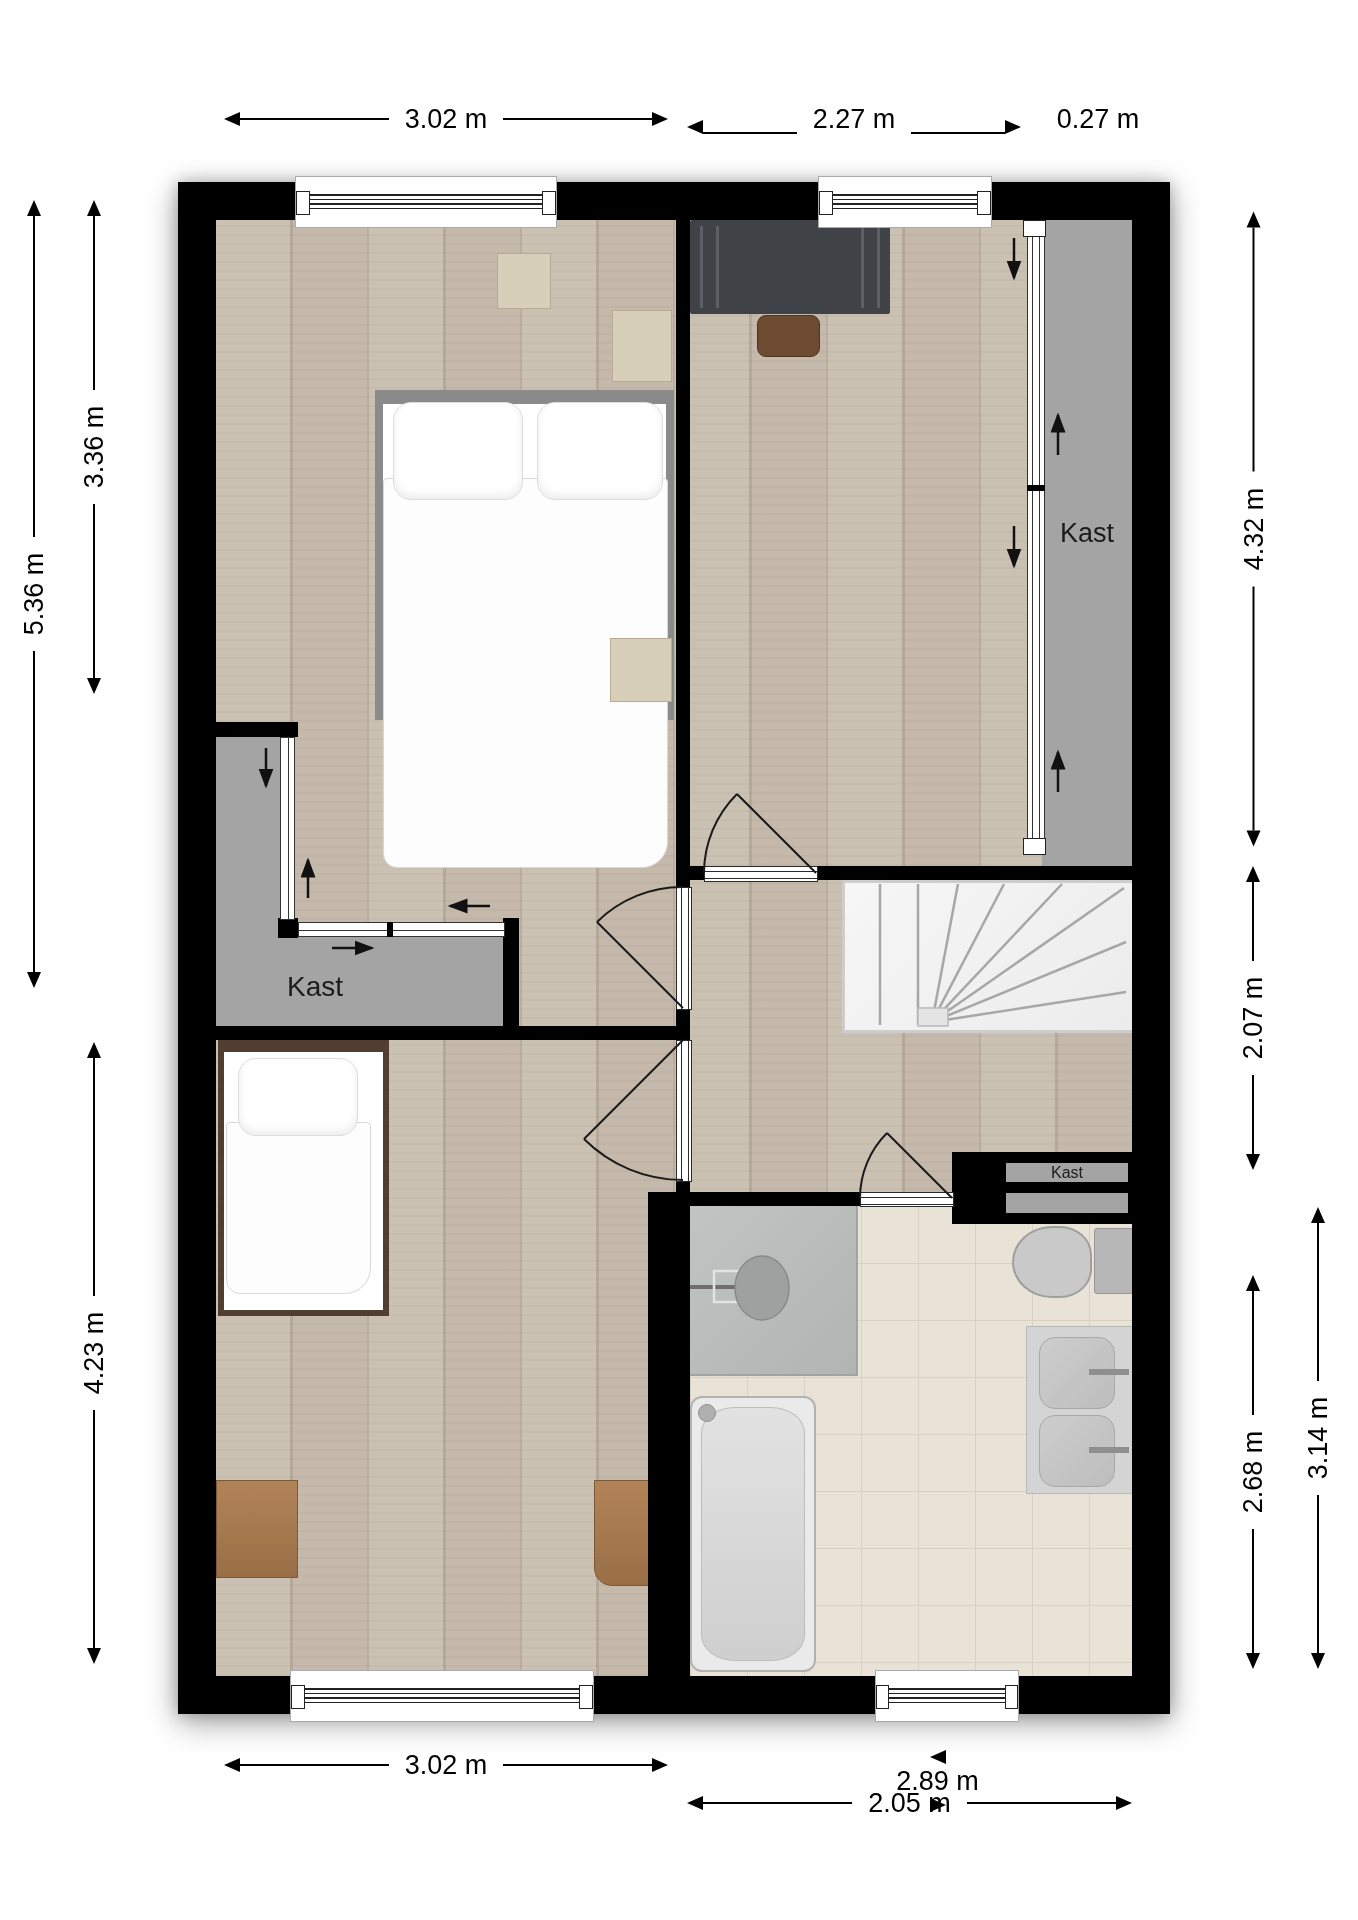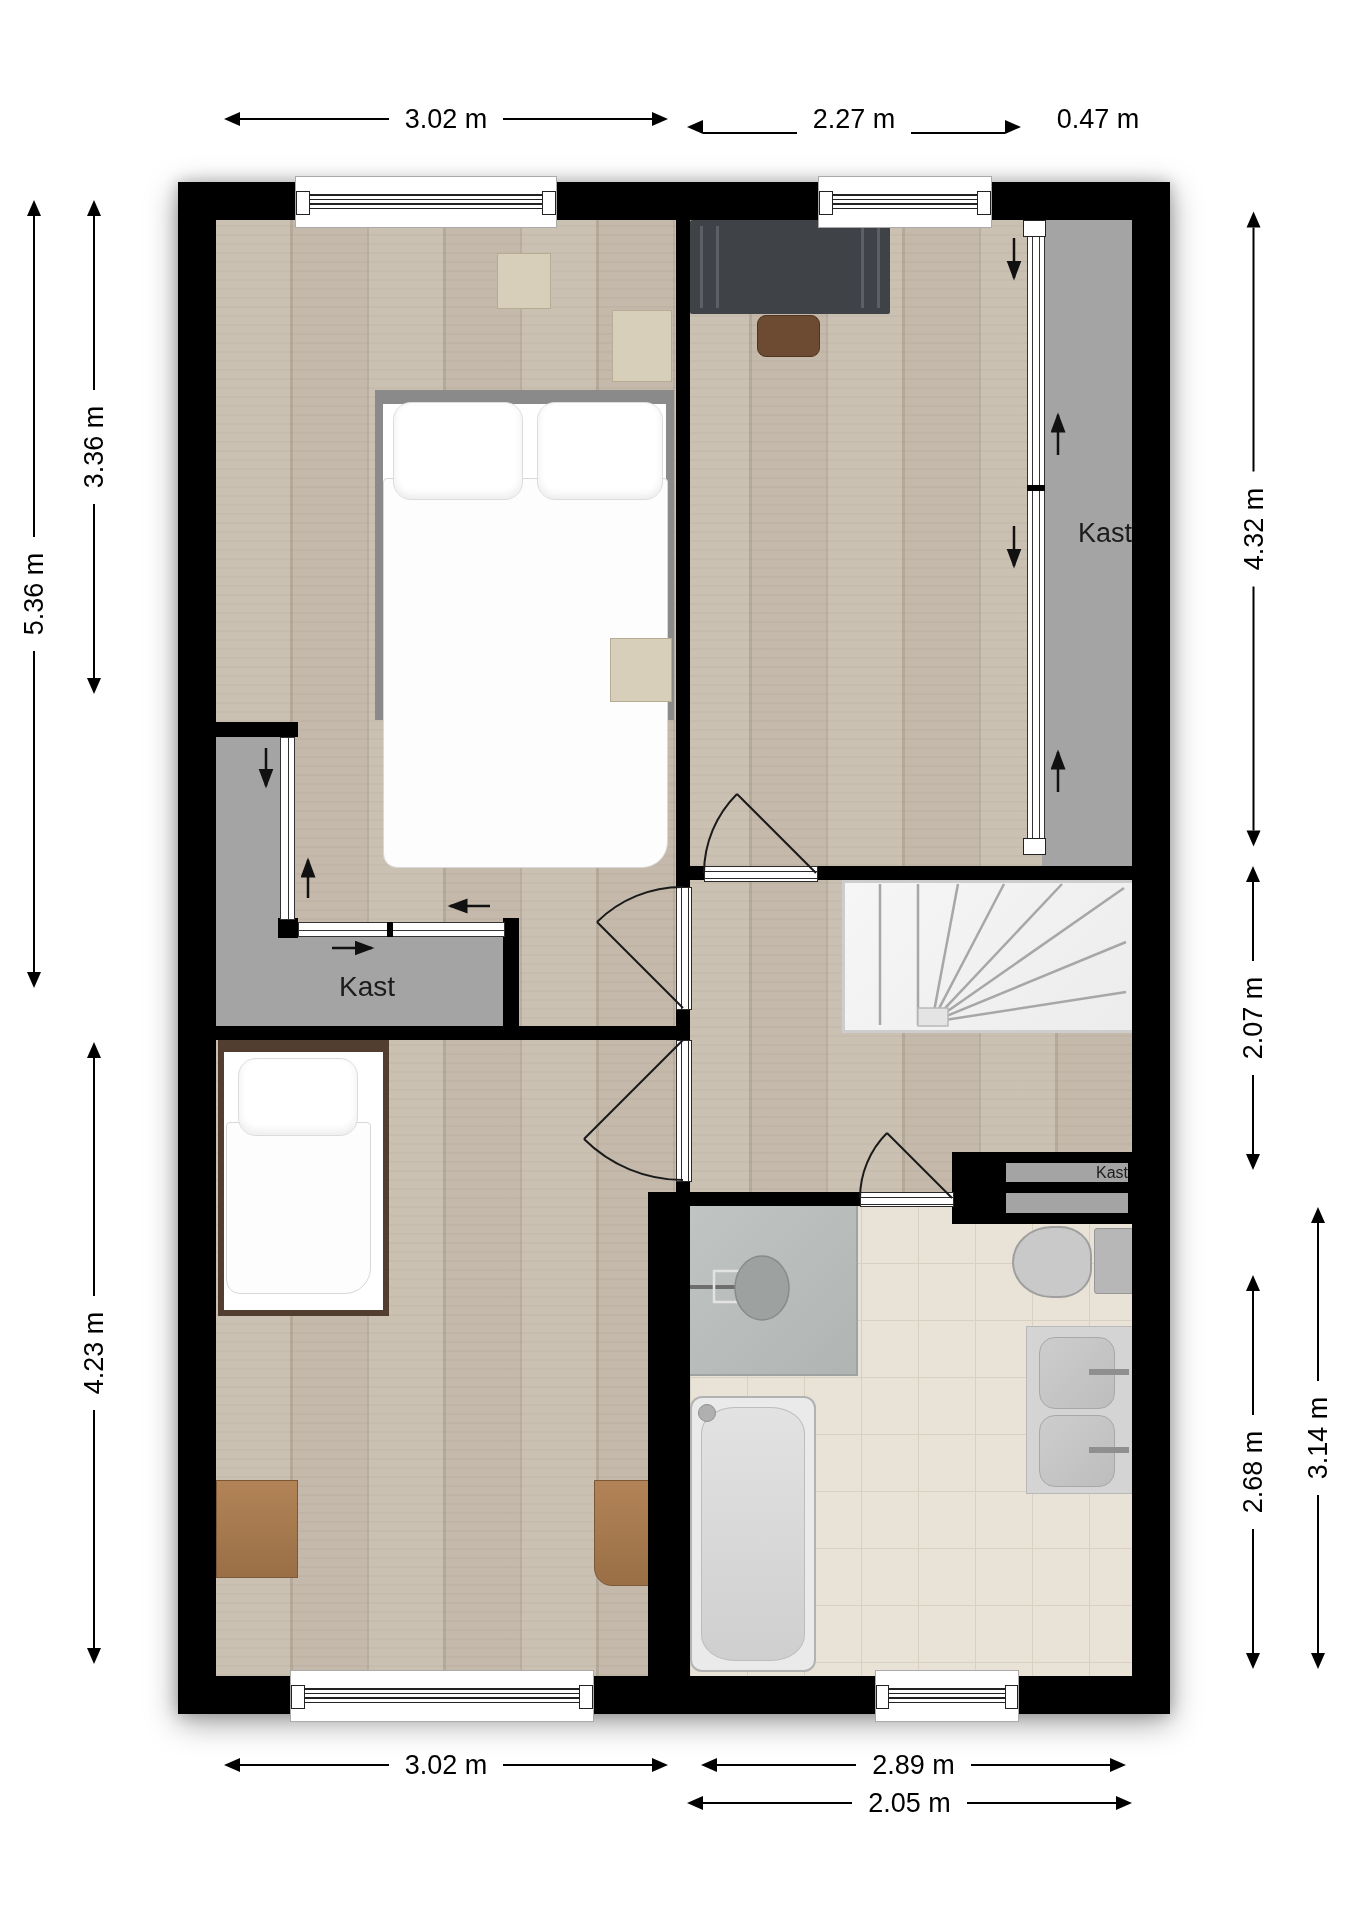--- a/index.html
+++ b/index.html
@@ -47,21 +47,21 @@
   .basin { position:absolute; background:linear-gradient(135deg,#cdcdcd,#bdbdbd); border:1.5px solid #a8a8a8; border-radius:16px; }
   .tub { background:#eaeaea; border:2px solid #b2b2b2; border-radius:12px; }
   .tub-in { position:absolute; left:9px; right:9px; top:9px; bottom:9px;
             background:linear-gradient(180deg,#e2e2e2,#cfcfcf); border:1.5px solid #bdbdbd; border-radius:34px/26px; }
   .shower { background:linear-gradient(135deg,#c0c4c2 0%,#b0b4b2 100%); border-right:2px solid #9fa3a1; border-bottom:2px solid #9fa3a1; }
   .toilet-tank { background:#b7b7b7; border:1.5px solid #979797; border-radius:3px; }
   .toilet-bowl { background:#c9c9c9; border:2px solid #9f9f9f; border-radius:50%; }
   .chair-seat { background:#6d4b33; border:1px solid #4f3420; border-radius:9px; }
 
   
-  .room-label { color:#1c1c1c; text-align:right; }
+  .room-label { color:#1c1c1c; text-align:center; }
 
   
   .dim { position:absolute; display:flex; align-items:center; height:30px; color:#000;
          font-size:27px; line-height:30px; white-space:nowrap; }
   .dim .ln { flex:1; height:0; border-top:2px solid #000; }
   .dim .lbl { padding:0 16px; }
   .ah { width:0; height:0; border-top:7px solid transparent; border-bottom:7px solid transparent; }
   .ah-l { border-right:16px solid #000; }
   .ah-r { border-left:16px solid #000; }
   .vdim { transform:rotate(-90deg); }
@@ -246,31 +246,31 @@
     <span class="ah ah-r"></span>
 </div>
 <div class="dim" style="left:687px;top:104px;width:334px;align-items:flex-end;">
   <span class="ah ah-l"></span>
     <span class="ln"></span>
   <span class="lbl">2.27 m</span>
   <span class="ln"></span>
     <span class="ah ah-r"></span>
 </div>
 <div class="dim" style="left:1038px;top:104px;width:120px;justify-content:center;">
-  <span class="lbl">0.47 m</span>
+  <span class="lbl">0.27 m</span>
 </div>
 
 <div class="dim" style="left:224px;top:1750px;width:444px;">
   <span class="ah ah-l"></span>
     <span class="ln"></span>
   <span class="lbl">3.02 m</span>
   <span class="ln"></span>
     <span class="ah ah-r"></span>
 </div>
-<div class="dim" style="left:701px;top:1750px;width:425px;">
+<div class="dim" style="left:725px;top:1750px;width:425px;flex-direction:column;">
   <span class="ah ah-l"></span>
     <span class="ln"></span>
   <span class="lbl">2.89 m</span>
   <span class="ln"></span>
     <span class="ah ah-r"></span>
 </div>
 <div class="dim" style="left:687px;top:1788px;width:445px;">
   <span class="ah ah-l"></span>
     <span class="ln"></span>
   <span class="lbl">2.05 m</span>

